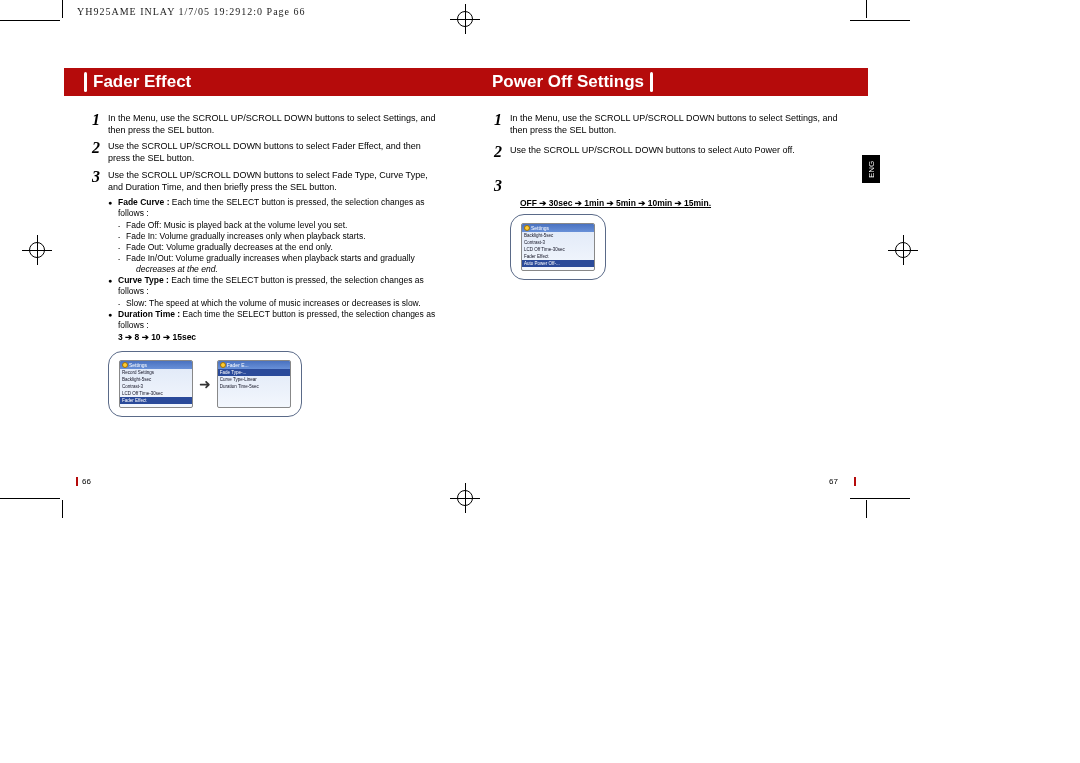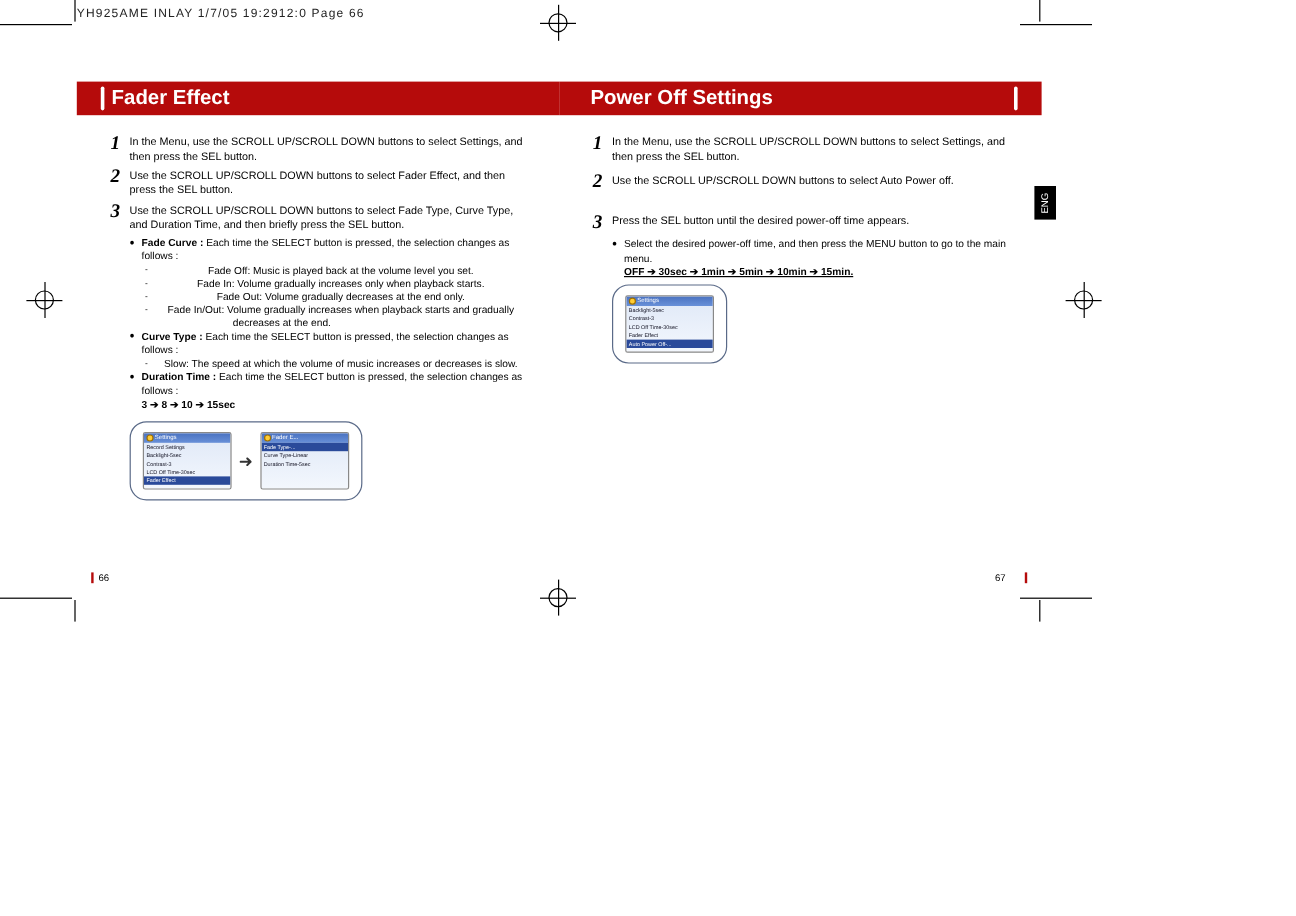--- a/index.html
+++ b/index.html
@@ -9,24 +9,25 @@
     width: 1080px;
     height: 763px;
     position: relative;
     font-size: 9px;
     color: #000;
   }
   .print-header {
     position: absolute;
     top: 6px;
     left: 64px;
-    font-family: Liberation Sans, sans-serif;
+    font-family: Liberation Serif, serif;
     font-size: 10px;
     letter-spacing: 1px;
     color: #222;
+    padding-left: 13px;
   }
 
   
   .reg { position: absolute; width: 30px; height: 30px; }
   .reg .circ { position:absolute; width:16px; height:16px; border:1px solid #000; border-radius:50%; left:7px; top:7px; }
   .reg .hline { position:absolute; width:30px; height:1px; background:#000; top:15px; left:0; }
   .reg .vline { position:absolute; width:1px; height:30px; background:#000; left:15px; top:0; }
   .reg-top { top: 4px; left: 450px; }
   .reg-mid { top: 483px; left: 450px; }
   .reg-left { top: 235px; left: 22px; }
@@ -57,40 +58,40 @@
     background: #b50b0b;
     color: #fff;
     height: 28px;
     display: flex;
     align-items: center;
     margin: 48px -24px 16px -24px;
     padding: 0 20px;
     font-size: 17px;
     font-weight: bold;
   }
-  .page.right .title-bar { justify-content: space-between; }
+  .page.right .title-bar { justify-content: flex-start; }
   .title-bar .bar { display:inline-block; width:3px; height:20px; background:#fff; border-radius:2px;}
   .title-bar .txt { margin: 0 6px; }
 
   .step { display:flex; margin: 4px 4px 4px 4px; }
   .step .num {
     font-family: "Times New Roman", serif;
     font-style: italic;
     font-weight: bold;
     font-size: 16px;
     width: 16px;
     flex-shrink: 0;
     line-height: 1;
   }
   .step .body { line-height: 1.35; font-size: 9px; }
 
   ul.bullets { list-style: none; margin-left: 20px; }
   ul.bullets li { position:relative; padding-left: 10px; line-height:1.35; font-size:8.5px; }
   ul.bullets li::before { content:"●"; position:absolute; left:0; font-size:7px; top:1px;}
-  ul.sub { list-style: none; margin-left: 8px; text-align: center;}
+  ul.sub { list-style: none; margin-left: 8px;}
   ul.sub li { padding-left: 8px; text-indent:-8px; line-height:1.3; font-size:8.5px;}
   ul.sub li::before { content:"- "; }
   .indent-extra { margin-left: 36px; font-size:8.5px; line-height:1.3;}
   .bold { font-weight:bold; }
 
   .eng-tab {
     position:absolute;
     right: -12px;
     top: 135px;
     width: 18px;
@@ -207,21 +208,21 @@
     <ul class="bullets">
       <li><span class="bold">Fade Curve : </span><span>Each time the SELECT button is pressed, the selection changes as follows :</span>
         <ul class="sub">
           <li>Fade Off: Music is played back at the volume level you set.</li>
           <li>Fade In: Volume gradually increases only when playback starts.</li>
           <li>Fade Out: Volume gradually decreases at the end only.</li>
           <li>Fade In/Out: Volume gradually increases when playback starts and gradually</li>
         </ul>
       </li>
     </ul>
-    <div class="indent-extra" style="margin-left:106px;">decreases at the end.</div>
+    <div class="indent-extra" style="margin-left:48px;font-style:italic;">decreases at the end.</div>
     <ul class="bullets">
       <li><span class="bold">Curve Type : </span><span>Each time the SELECT button is pressed, the selection changes as follows :</span>
         <ul class="sub">
           <li>Slow: The speed at which the volume of music increases or decreases is slow.</li>
         </ul>
       </li>
       <li><span class="bold">Duration Time : </span><span>Each time the SELECT button is pressed, the selection changes as follows :</span>
         <div class="bold" style="margin-left:0px;">3 ➔ 8 ➔ 10 ➔ 15sec</div>
       </li>
     </ul>
@@ -262,26 +263,22 @@
     <div class="step">
       <div class="num">1</div>
       <div class="body">In the Menu, use the SCROLL UP/SCROLL DOWN buttons to select Settings, and then press the SEL button.</div>
     </div>
     <div class="step" style="margin-top:8px; margin-bottom:8px;">
       <div class="num">2</div>
       <div class="body">Use the SCROLL UP/SCROLL DOWN buttons to select Auto Power off.</div>
     </div>
     <div class="step" style="margin-top:18px;">
       <div class="num">3</div>
-      <div class="body">Press the SEL button until the desired power-off time appears.</div>
-    </div>
-
-    <ul class="bullets">
-      <li>Select the desired power-off time, and then press the MENU button to go to the main menu.</li>
-    </ul>
+    </div>
+
     <div class="bold" style="margin-left:30px; font-size:8.5px;text-decoration:underline;">OFF ➔ 30sec ➔ 1min ➔ 5min ➔ 10min ➔ 15min.</div>
 
     <div class="screens-row" style="margin-top:6px;">
       <div class="screen">
         <div class="hdr">
             <span class="gear"></span>
             <span>Settings</span>
           </div>
         <div class="row">Backlight-5sec</div>
         <div class="row">Contrast-3</div>

